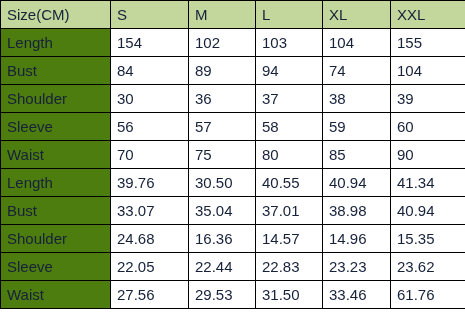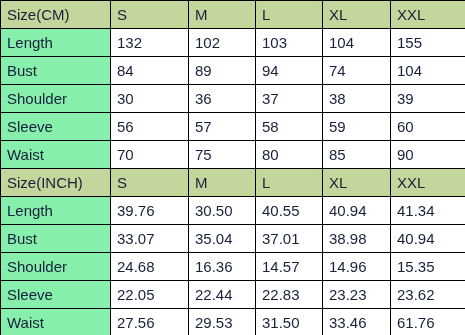--- a/index.html
+++ b/index.html
@@ -38,21 +38,21 @@
     text-align: left;
     vertical-align: middle;
     white-space: nowrap;
     overflow: hidden;
     background: #ffffff;
   }
   table.size-chart tr.header-row td {
     background: #c3d69b;
   }
   table.size-chart td.label-cell {
-    background: #86efac;
+    background: #4d7c0f;
   }
   
   col.c0 { width: 110px; }
   col.c1 { width: 78px; }
   col.c2 { width: 67px; }
   col.c3 { width: 67px; }
   col.c4 { width: 68px; }
   col.c5 { width: 75px; }
 </style>
 </head>
@@ -73,21 +73,21 @@
     <tr class="header-row">
           <td class="label-cell">Size(CM)</td>
           <td>S</td>
           <td>M</td>
           <td>L</td>
           <td>XL</td>
           <td>XXL</td>
         </tr>
         <tr class="data-row">
           <td class="label-cell">Length</td>
-          <td>132</td>
+          <td>154</td>
           <td>102</td>
           <td>103</td>
           <td>104</td>
           <td>155</td>
         </tr>
         <tr class="data-row">
           <td class="label-cell">Bust</td>
           <td>84</td>
           <td>89</td>
           <td>94</td>
@@ -110,28 +110,20 @@
           <td>59</td>
           <td>60</td>
         </tr>
         <tr class="data-row">
           <td class="label-cell">Waist</td>
           <td>70</td>
           <td>75</td>
           <td>80</td>
           <td>85</td>
           <td>90</td>
-        </tr>
-        <tr class="header-row">
-          <td class="label-cell">Size(INCH)</td>
-          <td>S</td>
-          <td>M</td>
-          <td>L</td>
-          <td>XL</td>
-          <td>XXL</td>
         </tr>
         <tr class="data-row">
           <td class="label-cell">Length</td>
           <td>39.76</td>
           <td>30.50</td>
           <td>40.55</td>
           <td>40.94</td>
           <td>41.34</td>
         </tr>
         <tr class="data-row">

